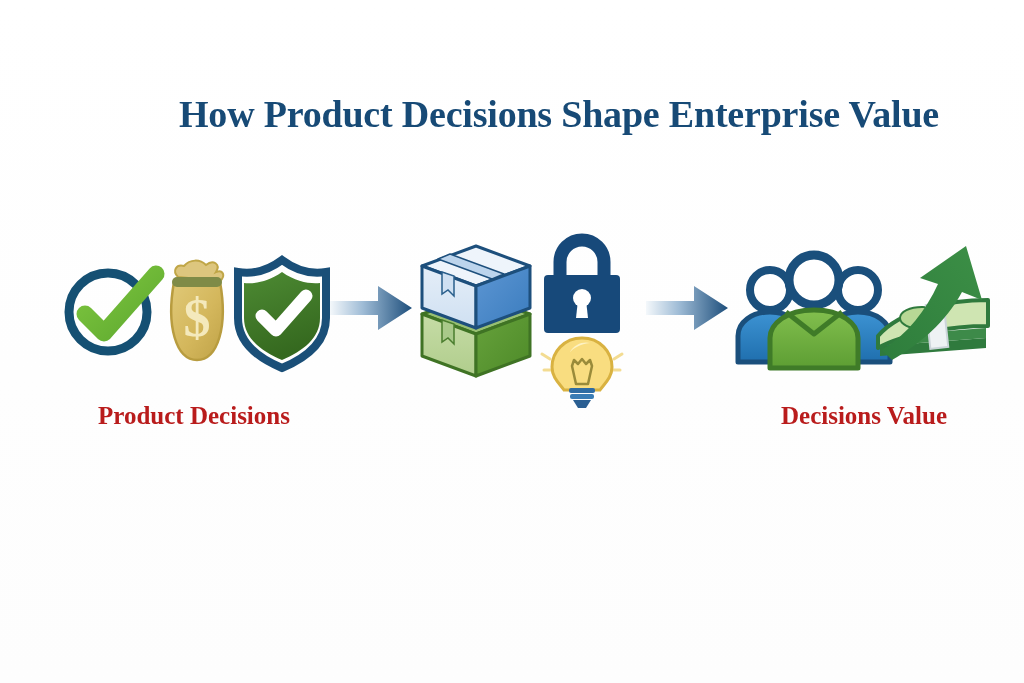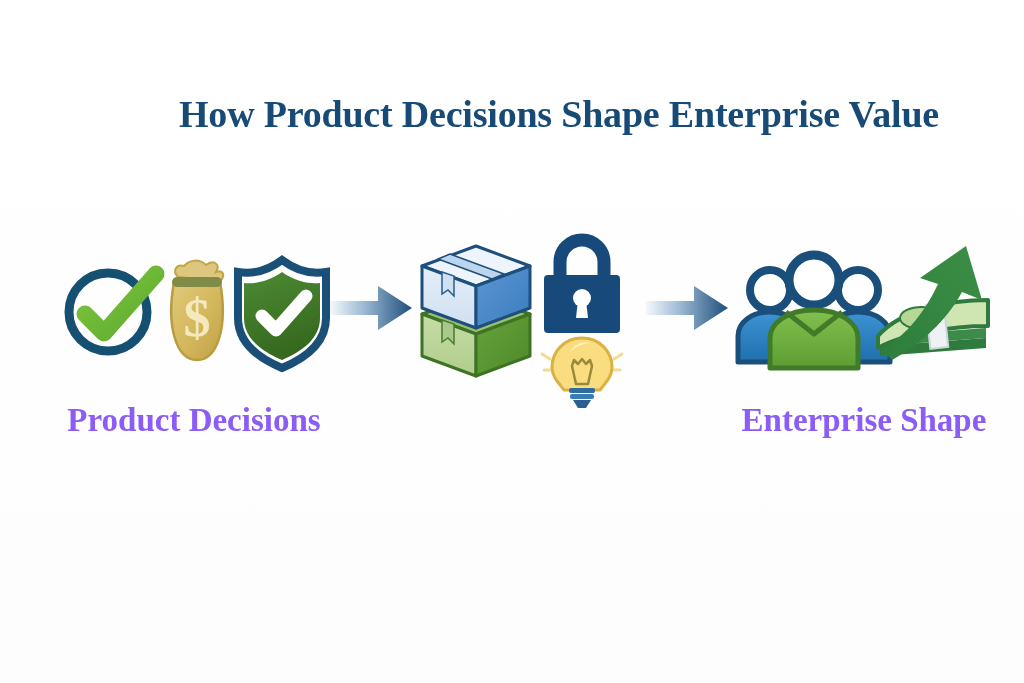--- a/index.html
+++ b/index.html
@@ -65,22 +65,22 @@
   .stage-icons {
     height: 160px;
     display: flex;
     align-items: center;
     justify-content: center;
   }
   .stage-label {
     margin-top: 14px;
     font-family: "Liberation Serif", serif;
     font-weight: bold;
-    font-size: 33px;
-    color: #8b5cf6;
+    font-size: 25px;
+    color: #b91c1c;
     text-align: center;
     white-space: nowrap;
   }
 
   .connector {
     width: 86px;
     height: 160px;
     display: flex;
     align-items: center;
     justify-content: center;
@@ -278,17 +278,17 @@
             <path d="M148 98 C170 72 220 62 258 62 L258 88 C222 88 172 96 148 110 Z" fill="#cfe5b2" stroke="#2f7a3d" stroke-width="4" stroke-linejoin="round"></path>
             <ellipse cx="192" cy="80" rx="22" ry="11" fill="#b7d895" stroke="#2f7a3d" stroke-width="2"></ellipse>
             <rect x="198" y="66" width="18" height="44" fill="#eef2f4" stroke="#ccd5da" stroke-width="2" transform="rotate(-6 207 88)"></rect>
           </g>
 
           <g>
             <path d="M152 112 C178 96 196 72 208 46 L190 40 L236 8 L252 62 L232 54 C216 84 190 106 162 122 Z" fill="url(#arrowUp)"></path>
           </g>
         </svg>
       </div>
-      <div class="stage-label">Enterprise Shape</div>
+      <div class="stage-label">Decisions Value</div>
     </div>
 
   </div>
 </div>
 
 </body></html>

